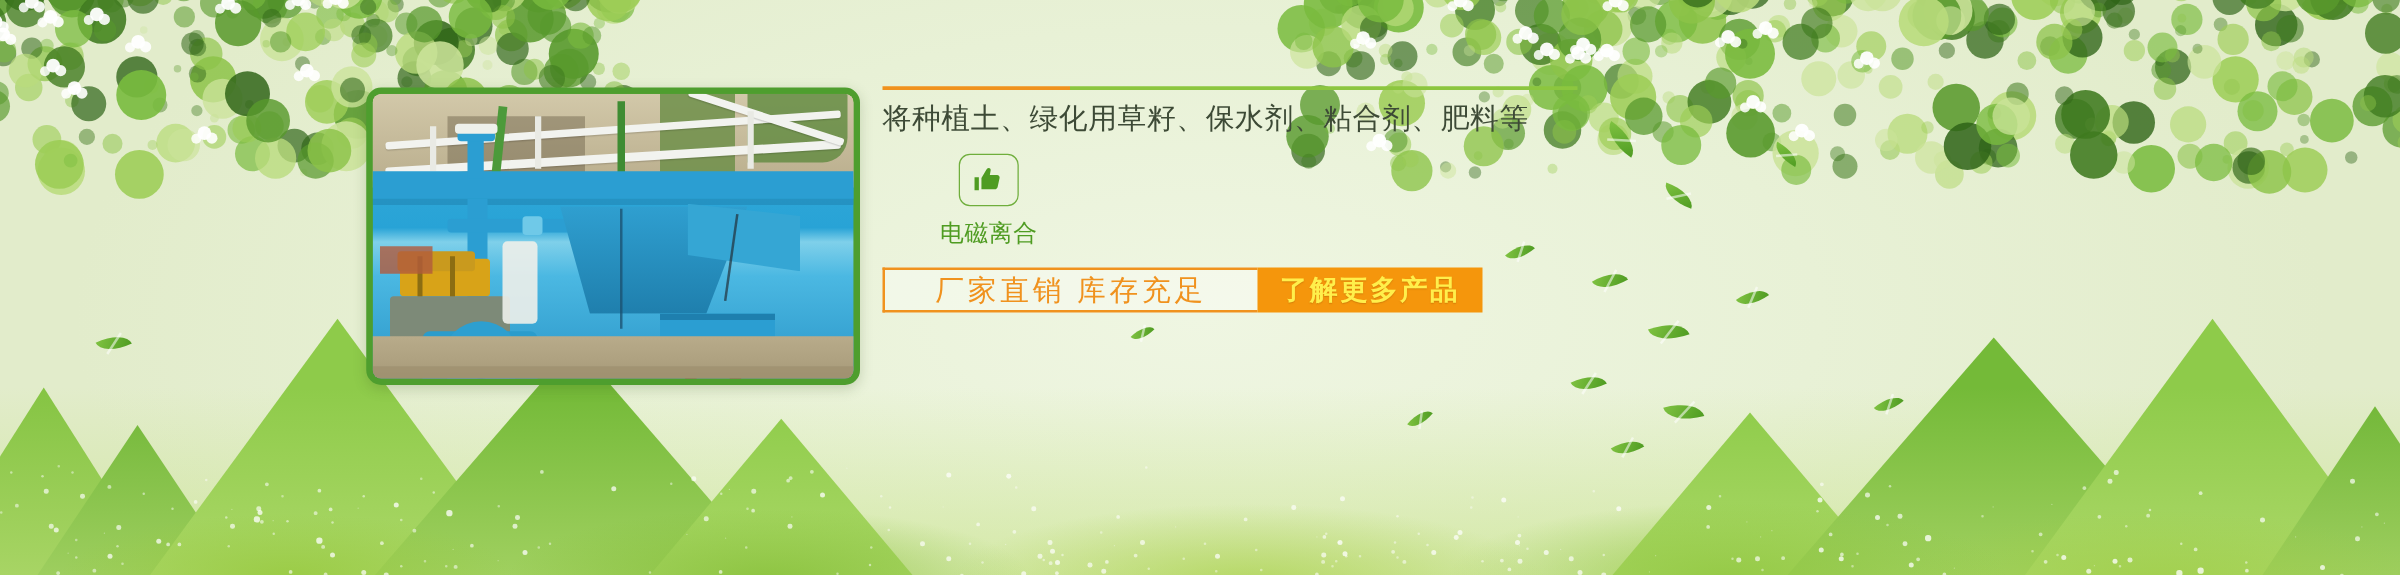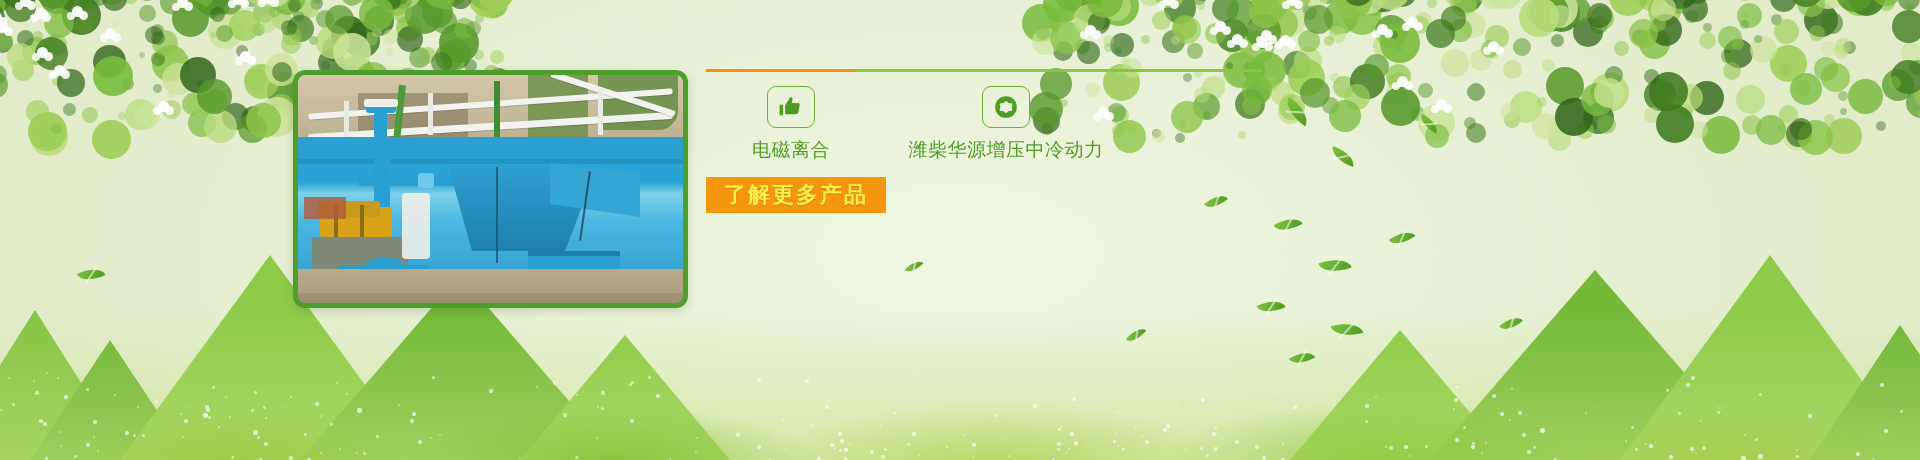--- a/index.html
+++ b/index.html
@@ -1063,43 +1063,37 @@
       <div class="ground" style="left:0;bottom:0;width:100%;height:34px;"></div>
       <div class="ph" style="left:0;bottom:0;width:100%;height:10px;background:#9c8f6e;opacity:.7;"></div>
     </div>
   </div>
 
   <div id="content">
 
     <div id="title-rule"></div>
 
     <div id="subtitle">
+      <div class="sub-line">将种植土、绿化用草籽、保水剂、粘合剂、肥料等</div>
     </div>
 
     <div id="features">
 
       <div class="feature" style="width:170px;">
         <div class="ficon">
           <svg width="28" height="26" viewBox="0 0 24 24" aria-hidden="true">
             <path fill="#4f9c22" d="M1.5 10h3.2v9.5H1.5zM6.6 10.6l3.4-5.8c.5-.9.8-1.7 2-1.7 1 0 1.6.7 1.4 1.8l-.6 3.4h5.3c1.3 0 2.2 1 1.9 2.3l-1.4 6.3c-.2 1.1-1 1.9-2.2 1.9H6.6z"></path>
           </svg>
         </div>
         <div class="flabel">电磁离合</div>
       </div>
 
 
-      <div class="feature" style="width:260px;">
-        <div class="ficon">
-          <svg width="28" height="26" viewBox="0 0 24 24" aria-hidden="true">
-            <path fill="#4f9c22" d="M12 2a10 10 0 1 0 0 20 10 10 0 0 0 0-20zm0 4.6c1.2 0 1.6 1.4 2.7 1.8 1.1.4 2.4-.4 3 .6.6 1-.5 1.9-.5 3.1s1.1 2.1.5 3.1c-.6 1-1.9.2-3 .6-1.1.4-1.5 1.8-2.7 1.8s-1.6-1.4-2.7-1.8c-1.1-.4-2.4.4-3-.6-.6-1 .5-1.9.5-3.1s-1.1-2.1-.5-3.1c.6-1 1.9-.2 3-.6C10.4 8 10.8 6.6 12 6.6z"></path>
-          </svg>
-        </div>
-        <div class="flabel">潍柴华源增压中冷动力</div>
-      </div>
 
     </div>
 
     <div id="cta">
+      <div id="cta-slogan">厂家直销  库存充足</div>
       <div id="cta-button">了解更多产品</div>
     </div>
 
   </div>
 </div>
 
 </body></html>

